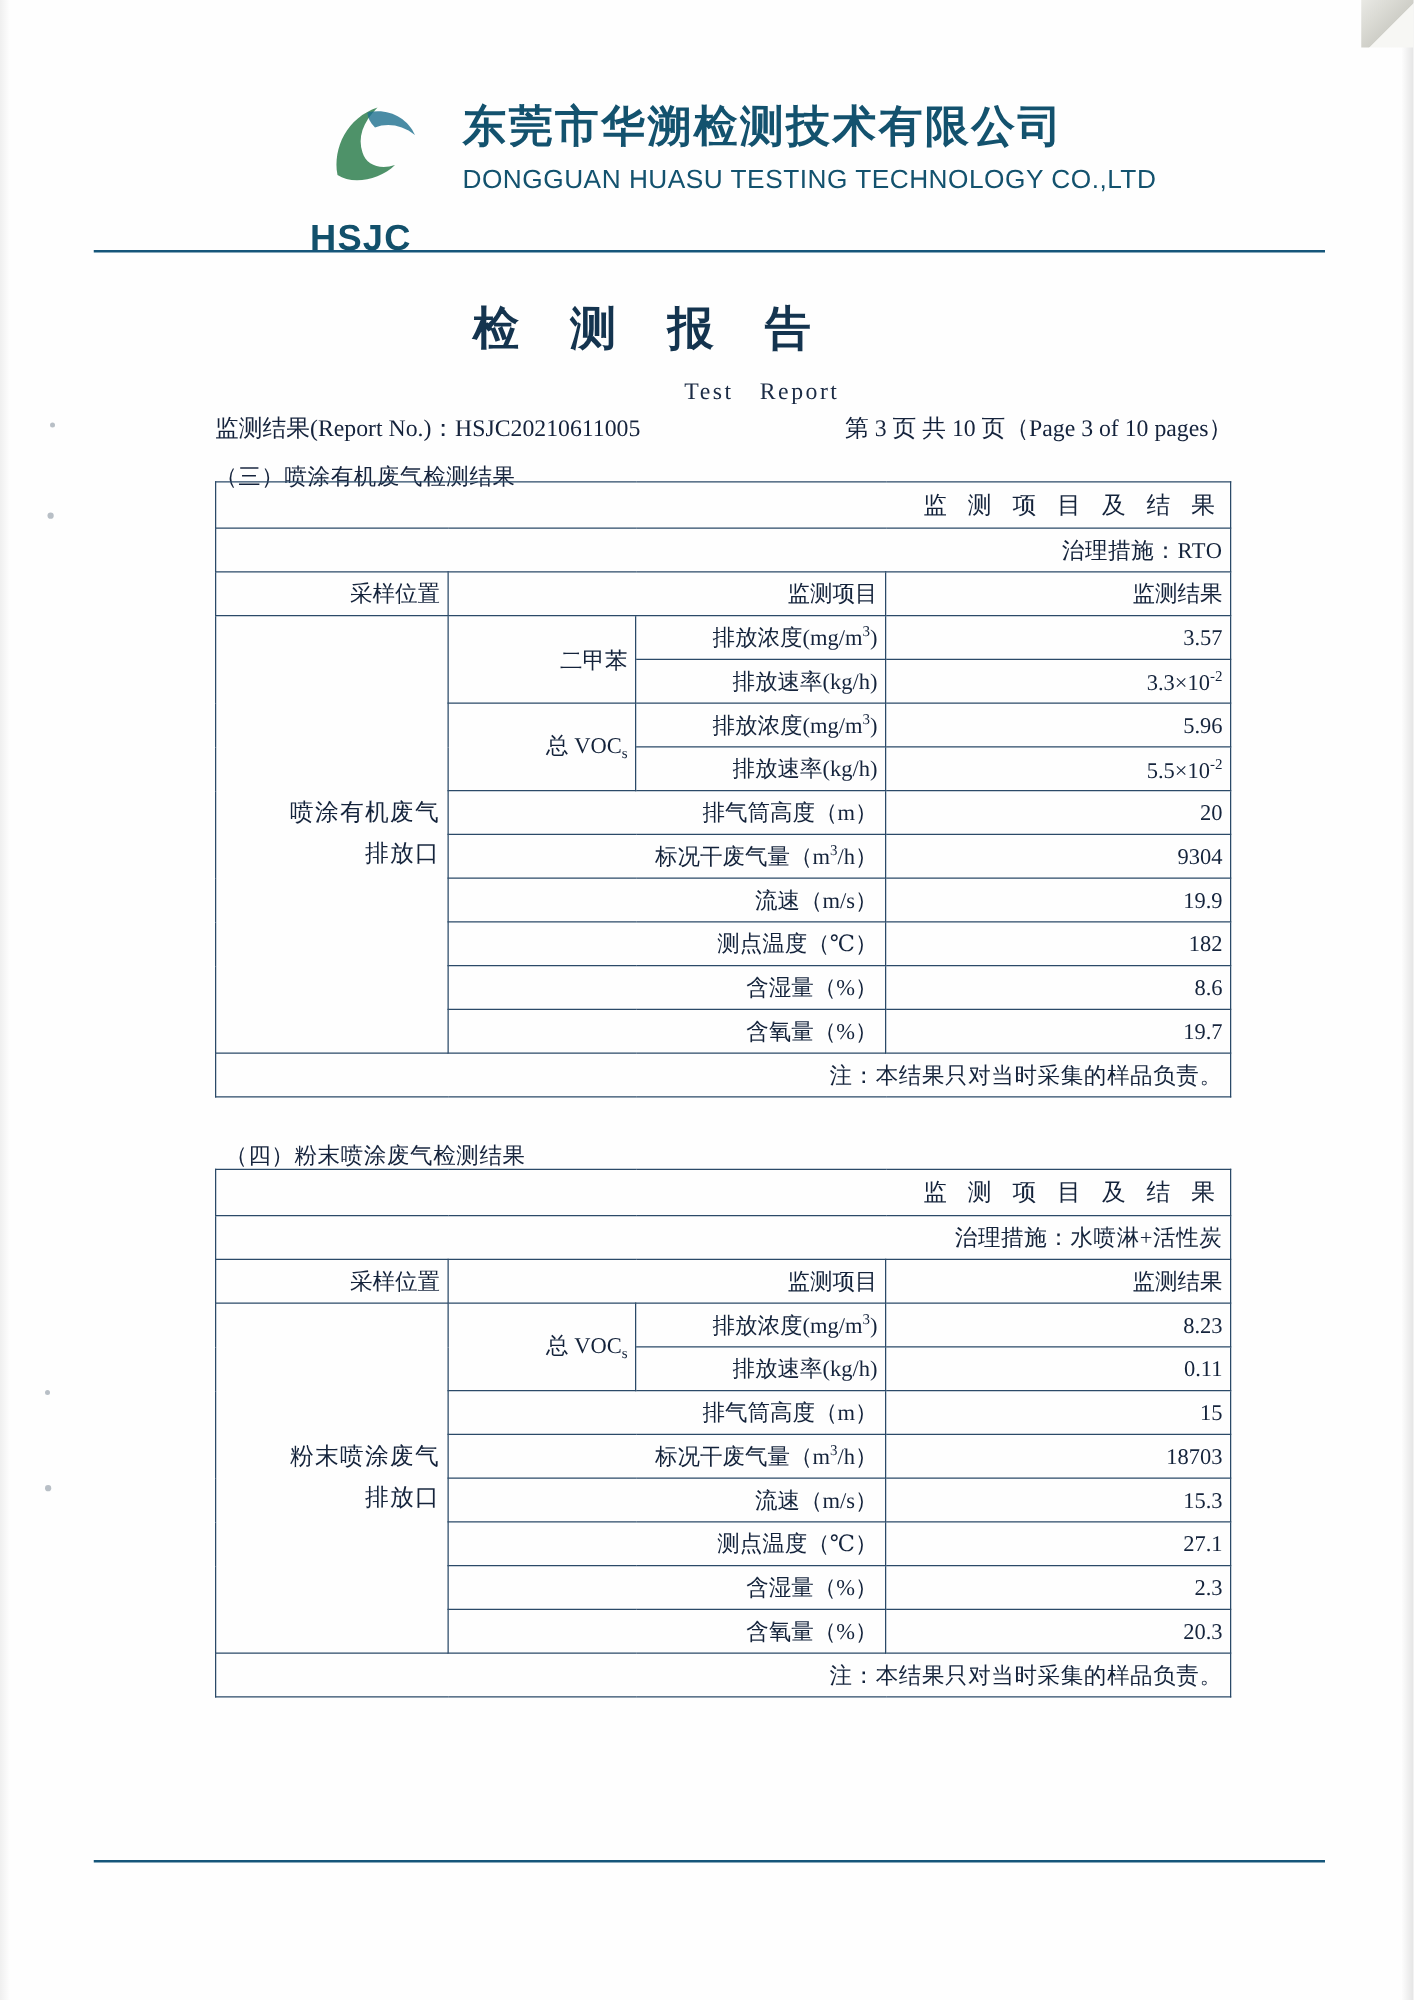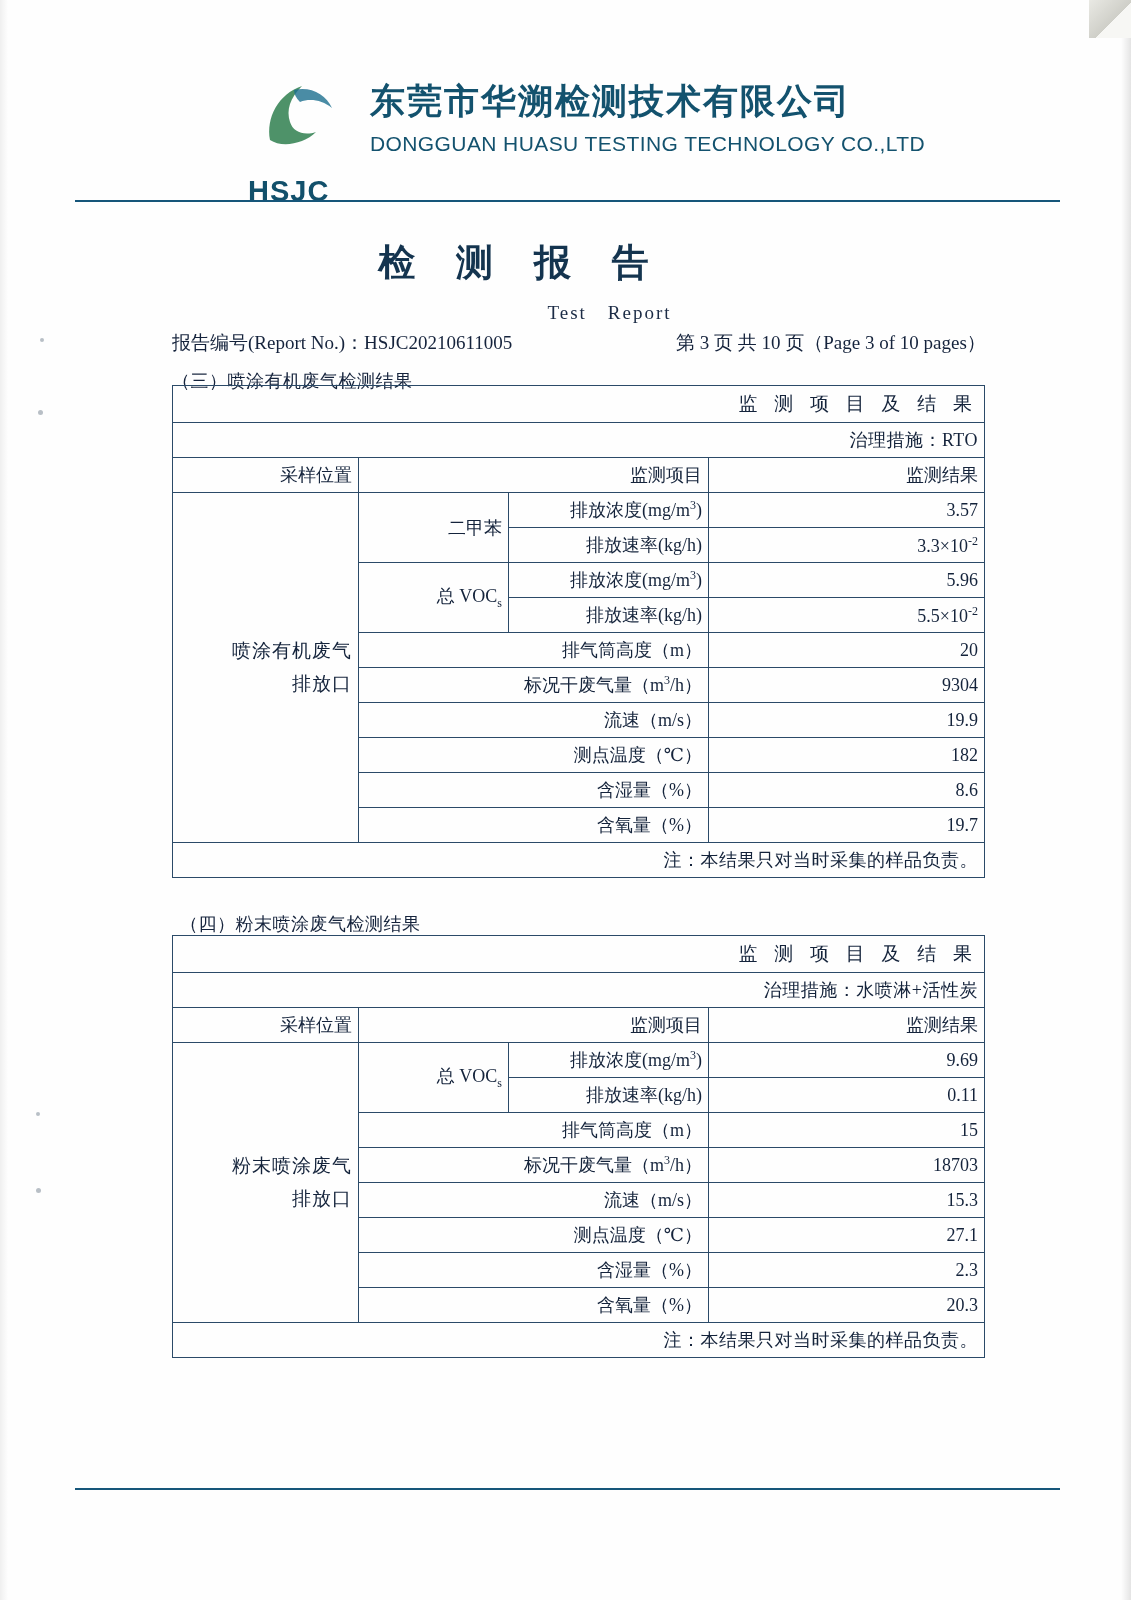--- a/index.html
+++ b/index.html
@@ -208,21 +208,21 @@
     </div>
     <div class="company-cn">东莞市华溯检测技术有限公司</div>
     <div class="company-en">DONGGUAN HUASU TESTING TECHNOLOGY CO.,LTD</div>
   </div>
 
   <div class="rule-top"></div>
   <div class="rule-bottom"></div>
 
   <div class="doc-title">检 测 报 告</div>
   <div class="doc-subtitle">Test　Report</div>
-  <div class="report-no">报告编号(Report No.)：HSJC20210611005</div>
+  <div class="report-no">监测结果(Report No.)：HSJC20210611005</div>
   <div class="page-no">第 3 页 共 10 页（Page 3 of 10 pages）</div>
 
   <div class="section-caption" style="left:172px; top:340px;margin-top:29px;">（三）喷涂有机废气检测结果</div>
 
   <table class="rpt" style="left:172px; top:385px;">
     <colgroup>
       <col style="width:186px">
       <col style="width:150px">
       <col style="width:200px">
       <col style="width:276px">
@@ -317,21 +317,21 @@
         <td>监测结果</td>
       </tr>
 
       <tr>
         <td class="vname" rowspan="8">
           <span>粉末喷涂废气</span><br>
           <span>排放口</span>
         </td>
         <td rowspan="2">总 VOC<span class="sub">s</span></td>
         <td>排放浓度(mg/m<span class="sup">3</span>)</td>
-        <td>9.69</td>
+        <td>8.23</td>
       </tr>
       <tr>
         <td>排放速率(kg/h)</td>
         <td>0.11</td>
       </tr>
 
       <tr>
         <td colspan="2">排气筒高度（m）</td>
         <td>15</td>
       </tr>

